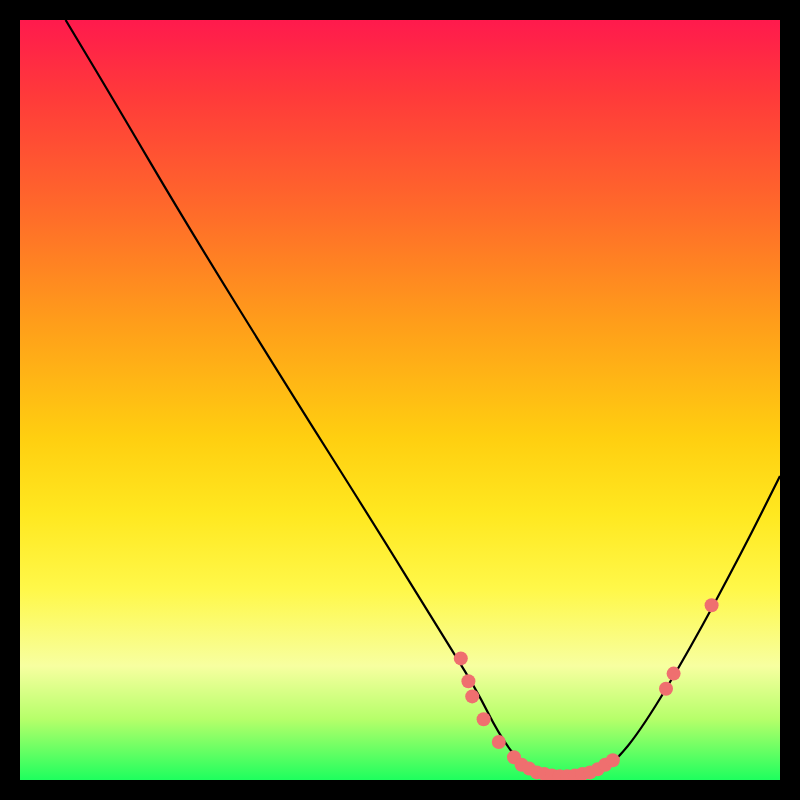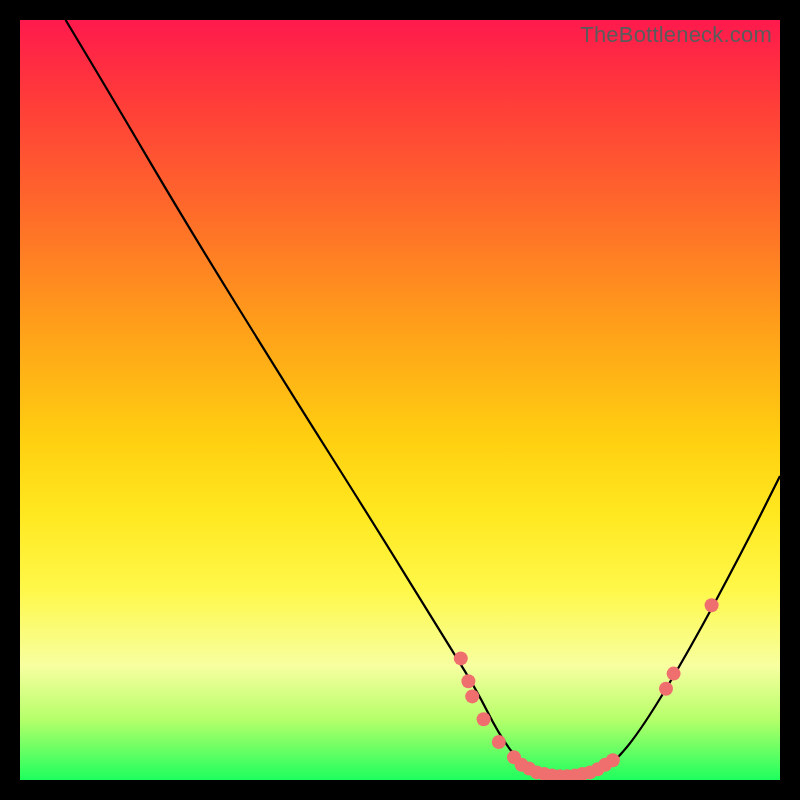--- a/index.html
+++ b/index.html
@@ -64,21 +64,20 @@
   .dot {
     fill: #ef6f6f;
     stroke: none;
   }
 </style>
 </head>
 <body>
 
 <div class="frame">
   <div class="plot-area">
-    <div class="watermark">TheBottleneck.com</div>
 
     <svg id="svg-layer" viewBox="0 0 760 760" preserveAspectRatio="none">
       <path id="curve-path" class="curve" d="M 45.60 0.00 Q 45.60 0.00 68.40 38.00 Q 91.20 76.00 129.20 140.60 Q 167.20 205.20 216.60 285.00 Q 266.00 364.80 311.60 437.00 Q 357.20 509.20 387.60 558.60 Q 418.00 608.00 437.00 638.40 Q 456.00 668.80 467.40 691.60 Q 478.80 714.40 490.20 729.60 Q 501.60 744.80 516.80 752.40 Q 532.00 760.00 547.20 760.00 Q 562.40 760.00 577.60 752.40 Q 592.80 744.80 608.00 725.80 Q 623.20 706.80 646.00 668.80 Q 668.80 630.80 695.40 581.40 Q 722.00 532.00 741.00 494.00 T 760.00 456.00"></path>
       <g id="markers-group">
           <circle cx="440.80" cy="638.40" r="7" class="dot"></circle>
           <circle cx="448.40" cy="661.20" r="7" class="dot"></circle>
           <circle cx="452.20" cy="676.40" r="7" class="dot"></circle>
           <circle cx="463.60" cy="699.20" r="7" class="dot"></circle>
           <circle cx="478.80" cy="722.00" r="7" class="dot"></circle>
           <circle cx="494.00" cy="737.20" r="7" class="dot"></circle>

